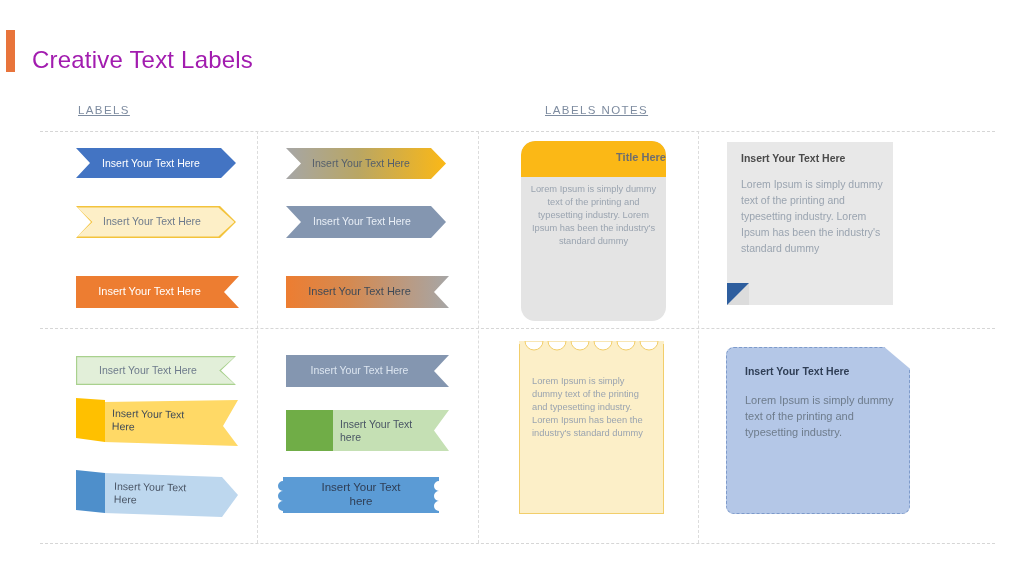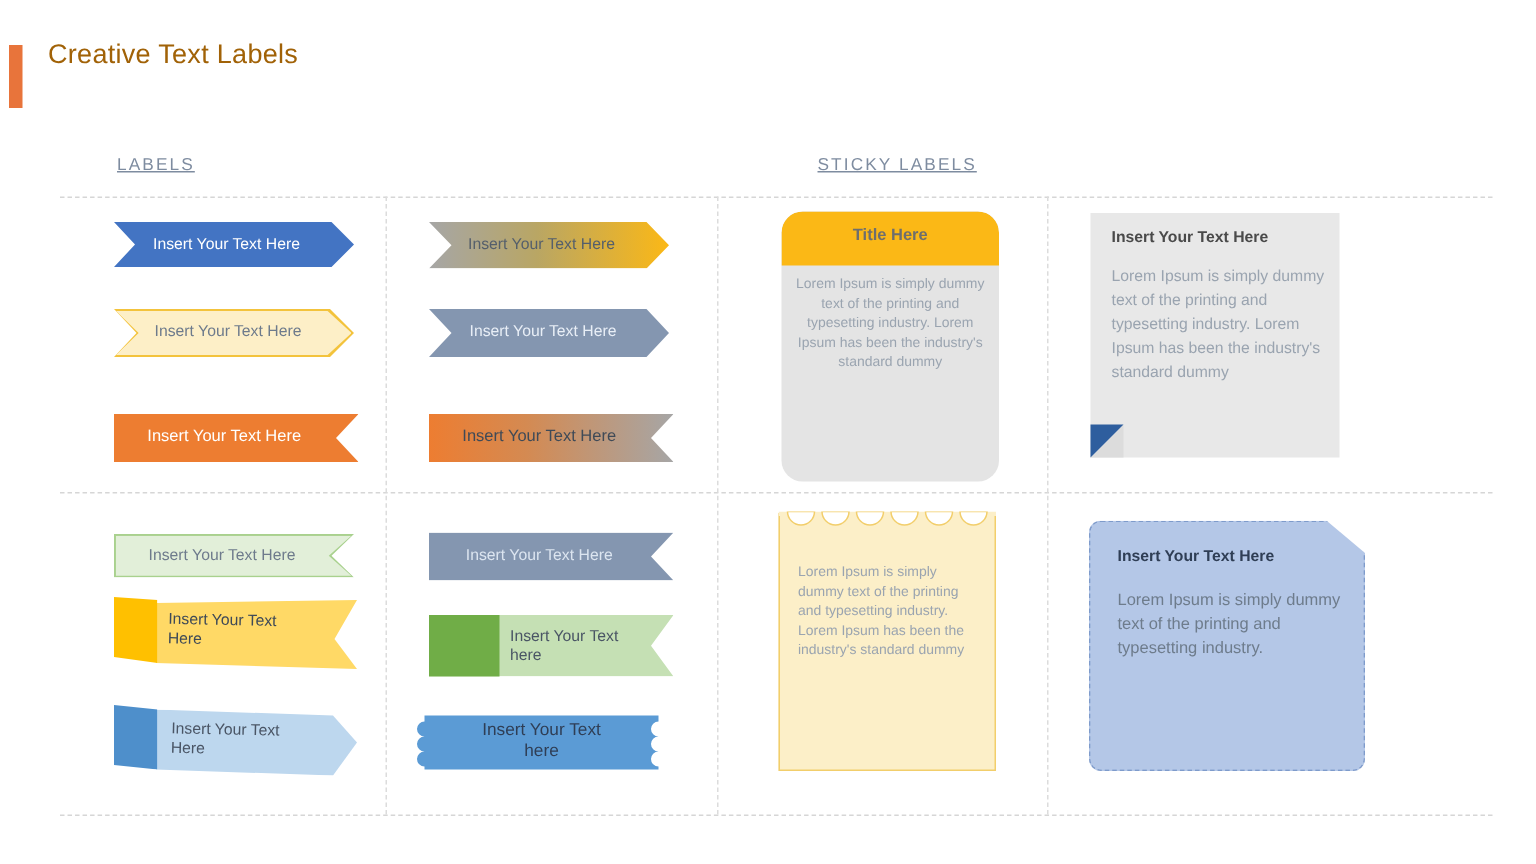--- a/index.html
+++ b/index.html
@@ -5,39 +5,39 @@
   html,body{margin:0;padding:0;}
   body{
     width:1024px;height:576px;background:#ffffff;
     font-family:"Liberation Sans","DejaVu Sans",sans-serif;
     overflow:hidden;position:relative;
   }
   .slide{position:absolute;inset:0;}
 
   
   .accent-bar{position:absolute;left:6px;top:30px;width:9px;height:42px;background:#E8743B;}
-  .page-title{position:absolute;left:32px;top:26px;font-size:18px;color:#a16207;letter-spacing:.2px;font-weight:400;}
+  .page-title{position:absolute;left:32px;top:46px;font-size:24px;color:#a21caf;letter-spacing:.2px;font-weight:400;}
 
   
   .dashed-h{position:absolute;height:0;border-top:1px dashed #D6D6D6;}
   .dashed-v{position:absolute;width:0;border-left:1px dashed #DCDCDC;}
 
   .col-head{position:absolute;font-size:11.5px;letter-spacing:1.4px;color:#7E8CA0;font-weight:400;text-decoration:underline;}
 
   
   .lbl-txt{position:absolute;z-index:5;font-size:10.5px;line-height:13px;white-space:pre-line;pointer-events:none;}
 
   .shape{position:absolute;}
 
   
   .note{position:absolute;box-sizing:border-box;}
 
   .note1{left:521px;top:141px;width:145px;height:180px;background:#E4E4E4;border-radius:14px;overflow:hidden;}
   .note1-head{position:absolute;left:0;top:0;width:100%;height:36px;background:#FBB816;border-radius:14px 14px 0 0;}
-  .note1-title{position:absolute;left:0;top:10px;width:100%;text-align:center;font-size:11px;font-weight:bold;color:#6E6E6E;}
+  .note1-title{position:absolute;left:0;top:10px;width:100%;text-align:right;font-size:11px;font-weight:bold;color:#6E6E6E;}
   .note1-body{position:absolute;left:8px;top:42px;width:129px;text-align:center;font-size:9.3px;line-height:13px;color:#9AA4B0;}
 
   .note2{left:727px;top:142px;width:166px;height:163px;background:#E8E8E8;}
   .note2-title{position:absolute;left:14px;top:10px;font-size:10.5px;font-weight:bold;color:#4A4A4A;}
   .note2-body{position:absolute;left:14px;top:34px;width:146px;font-size:10.5px;line-height:16px;color:#9AA4B0;}
   .fold{position:absolute;left:727px;top:283px;width:0;height:0;
         border-left:22px solid #2E5E9E;border-bottom:22px solid transparent;}
   .fold2{position:absolute;left:727px;top:283px;width:0;height:0;
         border-right:22px solid #DCDCDC;border-top:22px solid transparent;}
 
@@ -53,21 +53,21 @@
 </style>
 </head>
 <body>
 
 <div class="slide">
 
   <div class="accent-bar"></div>
   <div class="page-title">Creative Text Labels</div>
 
   <div class="col-head" style="left:78px;top:104px;">LABELS</div>
-  <div class="col-head" style="left:545px;top:104px;">STICKY LABELS</div>
+  <div class="col-head" style="left:545px;top:104px;">LABELS NOTES</div>
 
   <div class="dashed-h" style="left:40px;top:131px;width:955px;"></div>
   <div class="dashed-h" style="left:40px;top:328px;width:955px;"></div>
   <div class="dashed-h" style="left:40px;top:543px;width:955px;"></div>
   <div class="dashed-v" style="left:257px;top:131px;height:412px;"></div>
   <div class="dashed-v" style="left:478px;top:131px;height:412px;"></div>
   <div class="dashed-v" style="left:698px;top:131px;height:412px;"></div>
 
   <div class="shape" style="left:76px;top:148px;width:160px;height:30px;background:#4374C3;
               clip-path:polygon(0 0,145px 0,160px 15px,145px 30px,0 30px,14px 15px);"></div>

